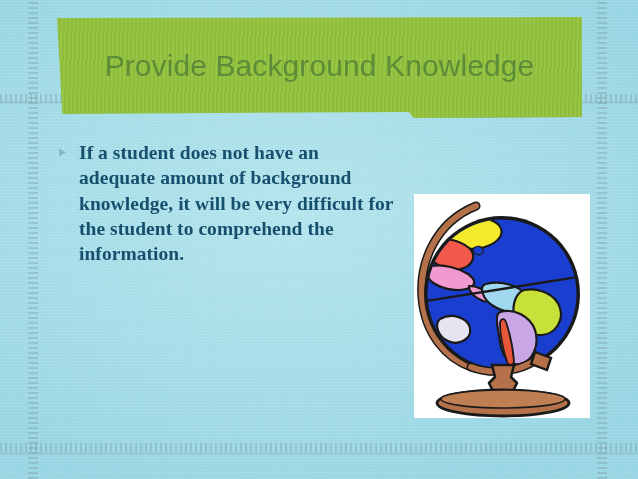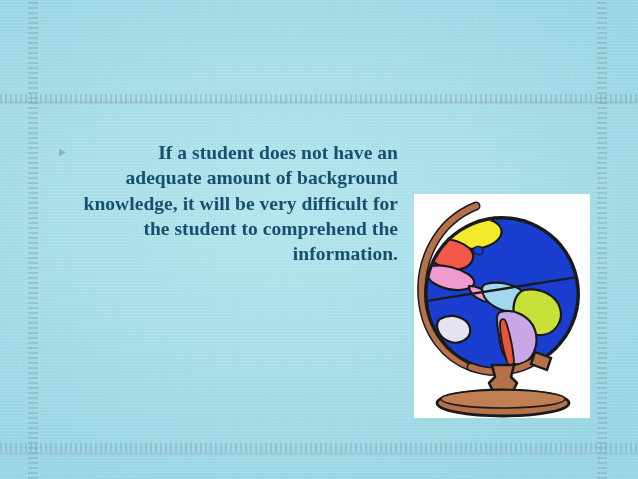--- a/index.html
+++ b/index.html
@@ -93,21 +93,20 @@
     padding-bottom: 4px;
     letter-spacing: 0.1px;
   }
 
   
   #body {
     position: absolute;
     left: 58px;
     top: 140px;
     width: 340px;
-    text-align: right;
   }
   .bullet-row {
     display: flex;
     align-items: flex-start;
     margin-bottom: 22px;
   }
   .bullet-marker {
     flex: 0 0 auto;
     width: 9px;
     height: 9px;
@@ -146,20 +145,23 @@
   <div class="bg-base"></div>
   <div class="bg-weave"></div>
 
   <div class="seam-band b2"></div>
   <div class="seam-band b1"></div>
   <div class="seam seam-h top"></div>
   <div class="seam seam-h bottom"></div>
   <div class="seam seam-v left"></div>
   <div class="seam seam-v right"></div>
 
+  <div id="title-banner">
+    <div id="title-text">Provide Background Knowledge</div>
+  </div>
 
   <div id="body">
 
     <div class="bullet-row">
       <span class="bullet-marker">
         <svg width="9" height="9" viewBox="0 0 9 9">
           <path d="M1 0.6 L8 4.5 L1 8.4 Z" fill="#6f8e98"></path>
         </svg>
       </span>
       <span class="bullet-text">If a student does not have an adequate amount of background knowledge, it will be very difficult for the student to comprehend the information.</span>

